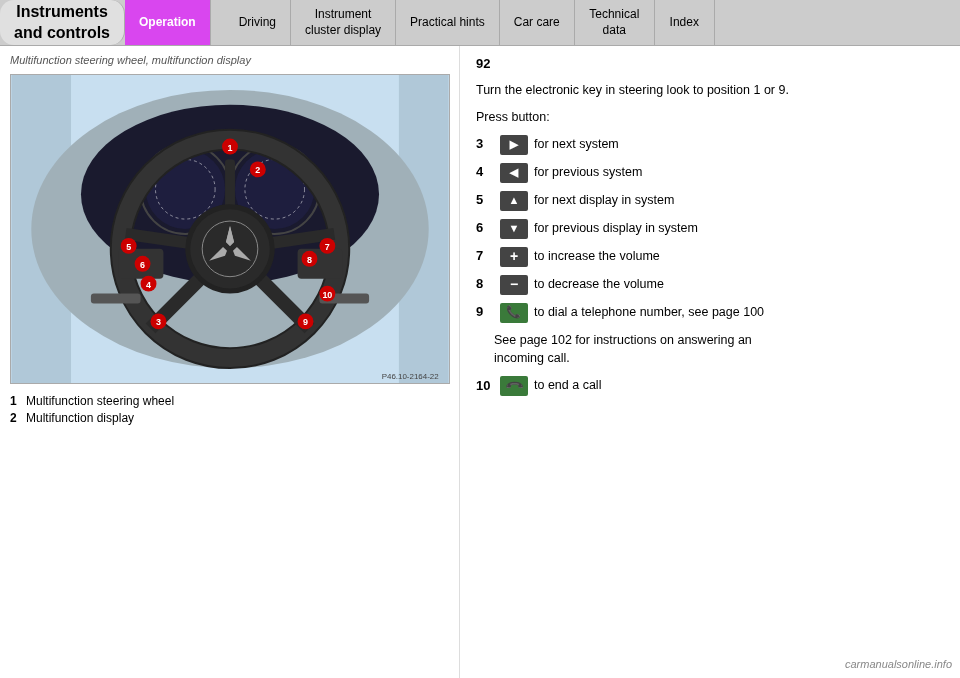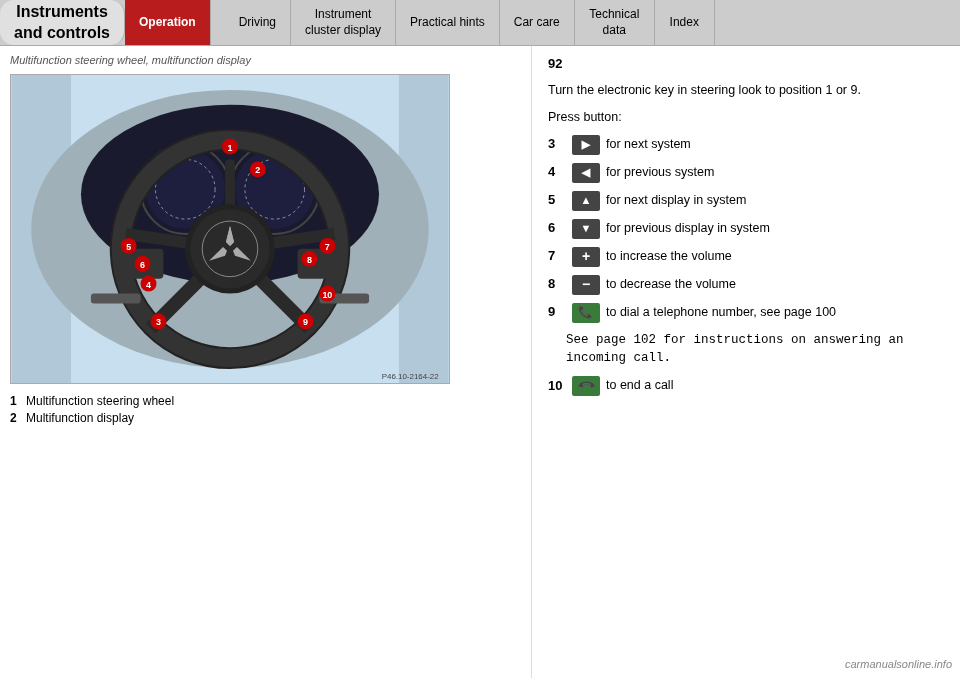--- a/index.html
+++ b/index.html
@@ -25,41 +25,41 @@
       justify-content: center;
       padding: 0 14px;
       font-size: 12px;
       text-align: center;
       color: #000;
       cursor: pointer;
       border-right: 1px solid #aaa;
       line-height: 1.3;
     }
     .nav-item.active {
-      background: #b91c1c;
+      background: #d946ef;
       color: #fff;
       font-weight: bold;
     }
     .nav-item:first-child {
       background: #e0e0e0;
       font-weight: bold;
       font-size: 16px;
       border-radius: 14px;
     }
 
     
     .main-content {
       display: flex;
       height: calc(678px - 46px);
       padding: 0;
     }
 
     
     .left-panel {
-      width: 532px;
+      width: 460px;
       padding: 8px 10px;
       border-right: 1px solid #ddd;
     }
 
     .section-title {
       font-size: 11px;
       color: #555;
       margin-bottom: 8px;
       font-style: italic;
     }
@@ -150,21 +150,20 @@
 
     .btn-text {
       font-size: 12.5px;
     }
 
     .note-text {
       font-size: 12.5px;
       margin-left: 18px;
       margin-bottom: 8px;
       line-height: 1.5;
-      font-family: Liberation Mono, monospace;
     }
 
     
     .sw-svg {
       width: 100%;
       height: 100%;
     }
 
     
     .site-watermark {

